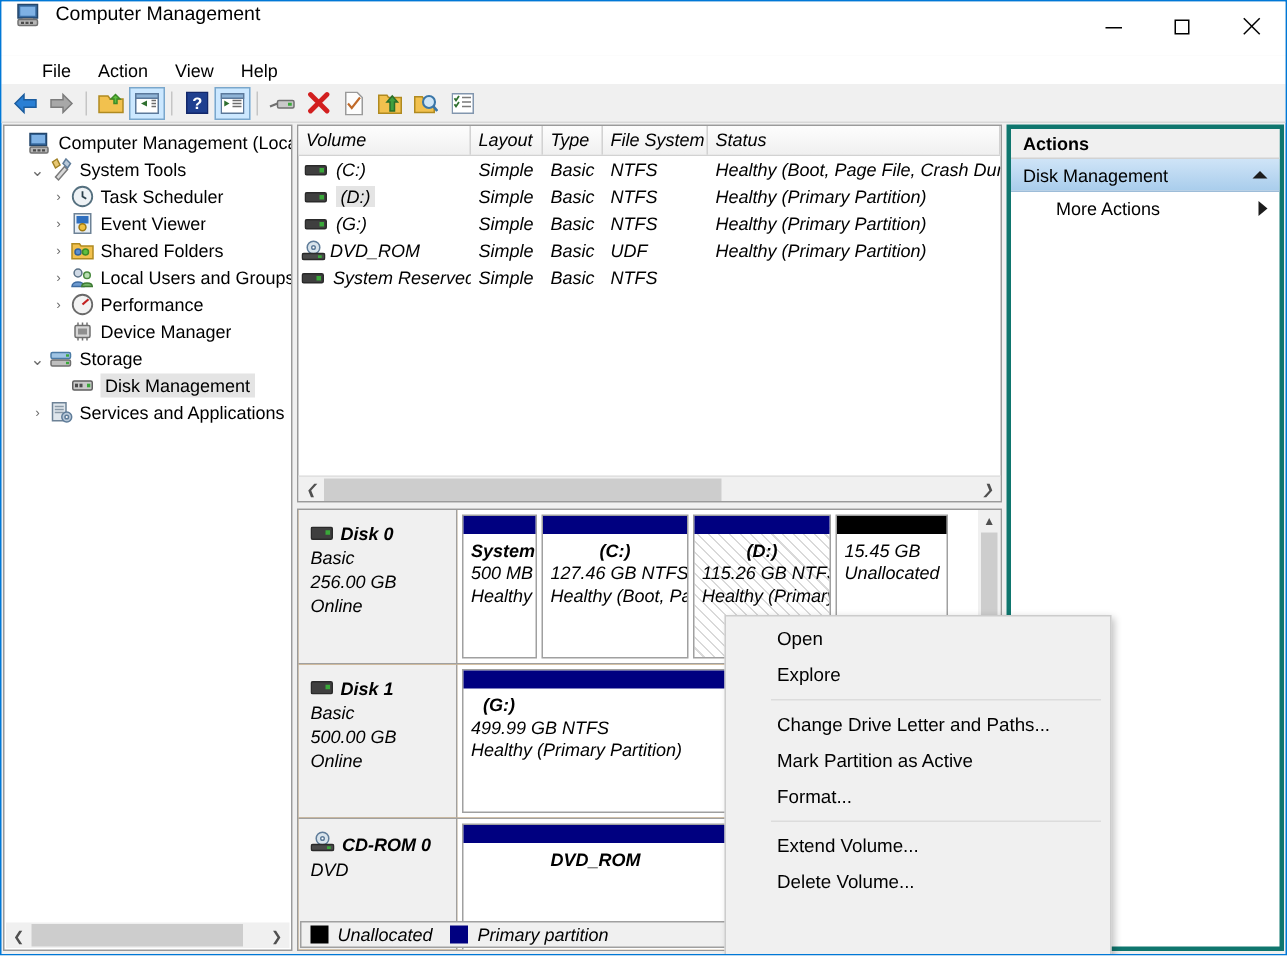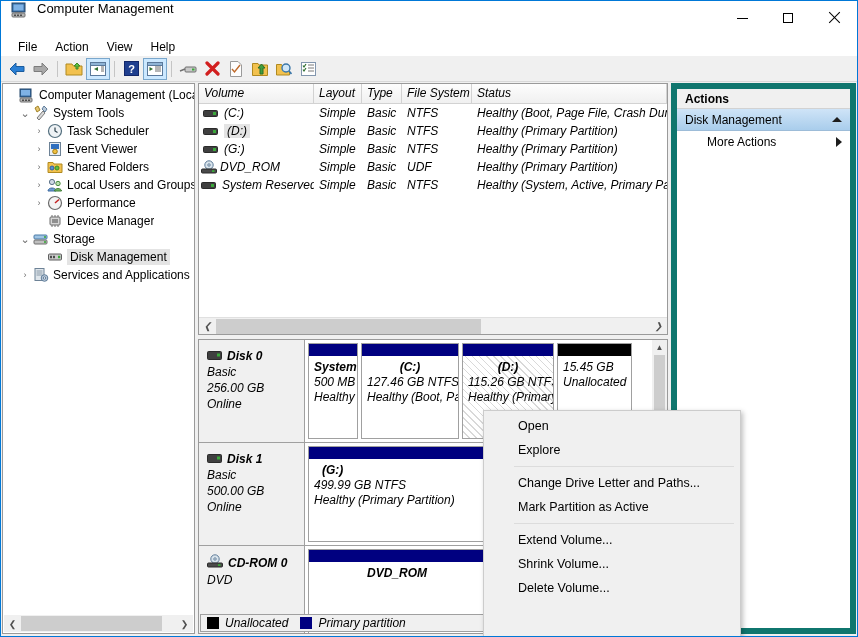--- a/index.html
+++ b/index.html
@@ -38,21 +38,21 @@
   .win-btn .glyph-close { position: relative; width: 12px; height: 12px; display: block; }
   .win-btn .glyph-close::before, .win-btn .glyph-close::after {
     content: ""; position: absolute; left: -1px; top: 5px; width: 15px; height: 1px; background: #000;
   }
   .win-btn .glyph-close::before { transform: rotate(45deg); }
   .win-btn .glyph-close::after { transform: rotate(-45deg); }
 
   
   .menubar {
     position: absolute; left: 0; top: 36px; width: 856px; height: 19px;
-    background: #ffffff; display: flex; align-items: center; padding-left: 8px;
+    background: #ffffff; display: flex; align-items: center; padding-left: 18px;
   }
   .menu-item { padding: 2px 9px; font-size: 12px; color: #000; }
 
   
   .toolbar {
     position: absolute; left: 0; top: 55px; width: 856px; height: 26px;
     background: #f0f0f0; border-bottom: 1px solid #d8d8d8;
     display: flex; align-items: center; padding-left: 4px; gap: 0px;
   }
   .tb-btn {
@@ -153,21 +153,21 @@
   .legend {
     position: absolute; left: 1px; bottom: 1px; width: 286px; height: 18px;
     background: #f0f0f0; border: 1px solid #a0a0a0; display: flex; align-items: center;
     padding-left: 6px; gap: 6px; font-size: 12px;
   }
   .legend .sw { width: 12px; height: 12px; flex: none; }
 
   
   .actions-pane {
     position: absolute; left: 669px; top: 0px; width: 185px; height: 551px;
-    background: #ffffff; border: 6px solid #0f766e;
+    background: #ffffff; border: 3px solid #0f766e;
   }
   .actions-title {
     height: 20px; background: #f0f0f0; border-bottom: 1px solid #d2d2d2;
     font-weight: bold; font-size: 12px; padding: 3px 8px;
   }
   .actions-group {
     height: 22px; background: linear-gradient(to bottom,#cfe4f7,#a9cdec);
     border-bottom: 1px solid #9dbcd8; display: flex; align-items: center;
     padding: 0 8px; font-size: 12px; justify-content: space-between;
   }
@@ -542,21 +542,20 @@
               <svg width="15" height="11" viewBox="0 0 15 11">
                   <rect x="0.5" y="2.5" width="14" height="6" rx="1" fill="#3f3f3f" stroke="#2a2a2a"></rect>
                   <rect x="10" y="4" width="3" height="3" fill="#3aa83a"></rect>
                 </svg>
             </span>
             <span class="vname">System Reserved</span>
           </div>
           <div class="td" style="width:48px">Simple</div>
           <div class="td" style="width:40px">Basic</div>
           <div class="td" style="width:70px">NTFS</div>
-          <div class="td" style="width:195px">Healthy (System, Active, Primary Pa</div>
         </div>
 
         <div class="vol-hscroll">
           <div class="sb-arrow">❮</div>
           <div class="sb-thumb" style="width:265px"></div>
           <div style="flex:1"></div>
           <div class="sb-arrow">❯</div>
         </div>
       </div>
 
@@ -698,20 +697,20 @@
     </div>
 
   </div>
 
   <div class="ctx-menu">
     <div class="ctx-item">Open</div>
     <div class="ctx-item">Explore</div>
     <div class="ctx-sep"></div>
     <div class="ctx-item">Change Drive Letter and Paths...</div>
     <div class="ctx-item">Mark Partition as Active</div>
+    <div class="ctx-item">Format...</div>
     <div class="ctx-sep"></div>
     <div class="ctx-item">Extend Volume...</div>
-    <div class="ctx-item">Shrink Volume...</div>
     <div class="ctx-item">Delete Volume...</div>
 
   </div>
 
 </div>
 
 </body></html>

